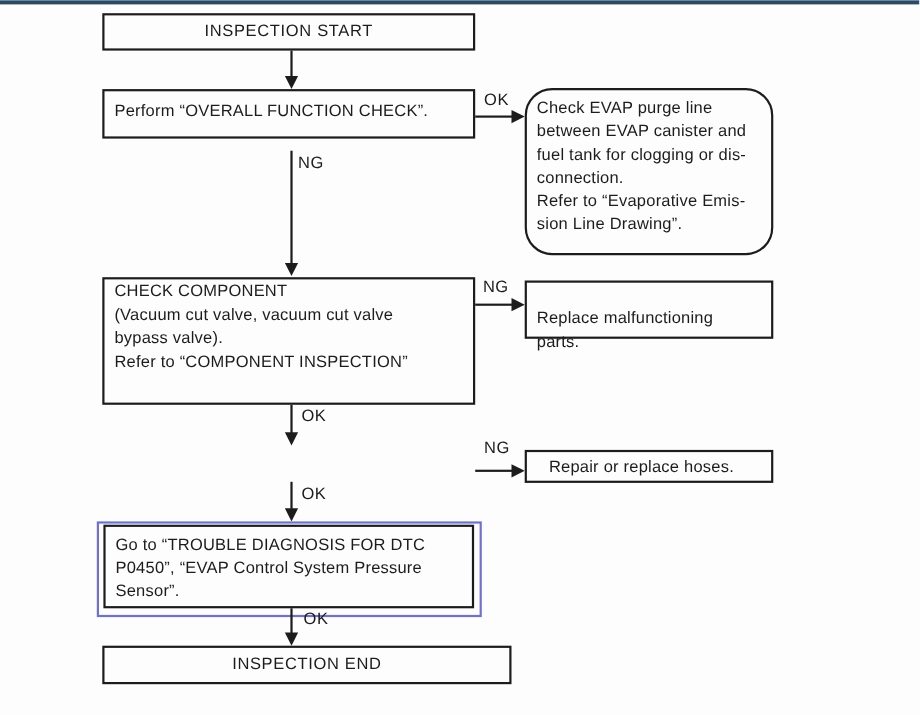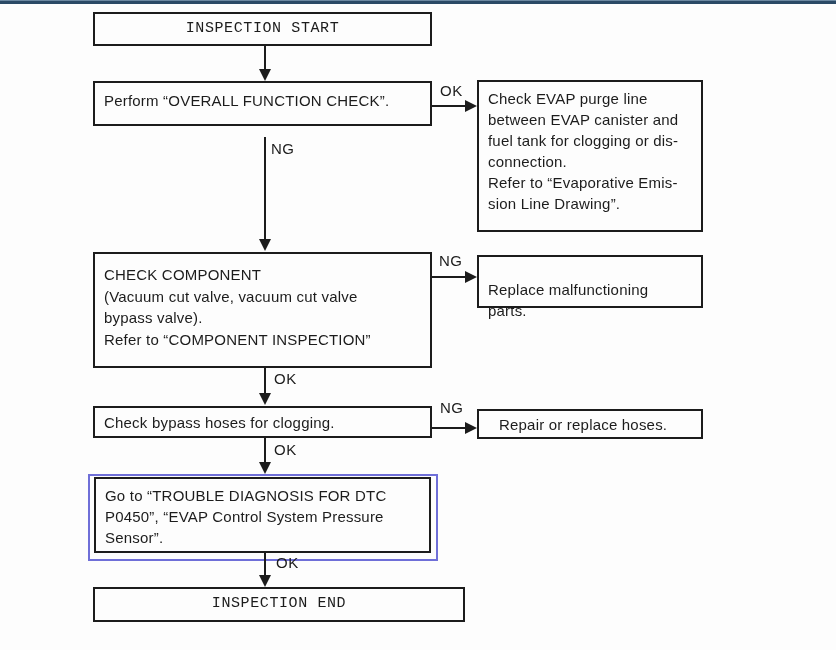--- a/index.html
+++ b/index.html
@@ -32,26 +32,25 @@
     border: 2px solid var(--line);
     background: var(--background);
     font-size: 15px;
     line-height: 21px;
     white-space: pre-line;
     letter-spacing: 0.2px;
   }
   .node.centered {
     text-align: center;
     letter-spacing: 0.6px;
-    font-family: Liberation Mono, monospace;
   }
   .n-start   { left: 93px;  top: 12px;  width: 339px; height: 34px; line-height: 29px; }
   .n-overall { left: 93px;  top: 81px;  width: 339px; height: 45px; padding: 7px 9px; }
-  .n-evap    { left: 477px; top: 80px;  width: 226px; height: 152px; padding: 6px 9px; }
-  .n-check   { left: 93px;  top: 252px; width: 339px; height: 116px; padding: 10px 9px; line-height: 21.5px; }
+  .n-evap    { left: 477px; top: 80px;  width: 226px; height: 152px; padding: 6px 9px; border-radius: 25px; }
+  .n-check   { left: 93px;  top: 252px; width: 339px; height: 116px; padding: 0 9px; line-height: 21.5px; }
   .n-replace { left: 477px; top: 255px; width: 226px; height: 53px; padding: 22px 9px; }
   .n-bypass  { left: 93px;  top: 406px; width: 339px; height: 32px; padding: 4px 9px; }
   .n-repair  { left: 477px; top: 409px; width: 226px; height: 30px; padding: 3px 20px; }
   .n-goto    { left: 94px;  top: 477px; width: 337px; height: 76px; padding: 6px 9px; }
   .n-end     { left: 93px;  top: 587px; width: 372px; height: 35px; line-height: 30px; }
   .highlight-rect {
     position: absolute;
     left: 88px; top: 474px;
     width: 350px; height: 87px;
     border: 2px solid var(--accent-blue);
@@ -128,21 +127,20 @@
 sion Line Drawing”.</div>
 
   <div class="node n-check">CHECK COMPONENT
 (Vacuum cut valve, vacuum cut valve
 bypass valve).
 Refer to “COMPONENT INSPECTION”</div>
 
   <div class="node n-replace">Replace malfunctioning
 parts.</div>
 
-  <div class="node n-bypass">Check bypass hoses for clogging.</div>
 
   <div class="node n-repair">Repair or replace hoses.</div>
 
   <div class="highlight-rect"></div>
 
   <div class="node n-goto">Go to “TROUBLE DIAGNOSIS FOR DTC
 P0450”, “EVAP Control System Pressure
 Sensor”.</div>
 
   <div class="node centered n-end">INSPECTION END</div>

